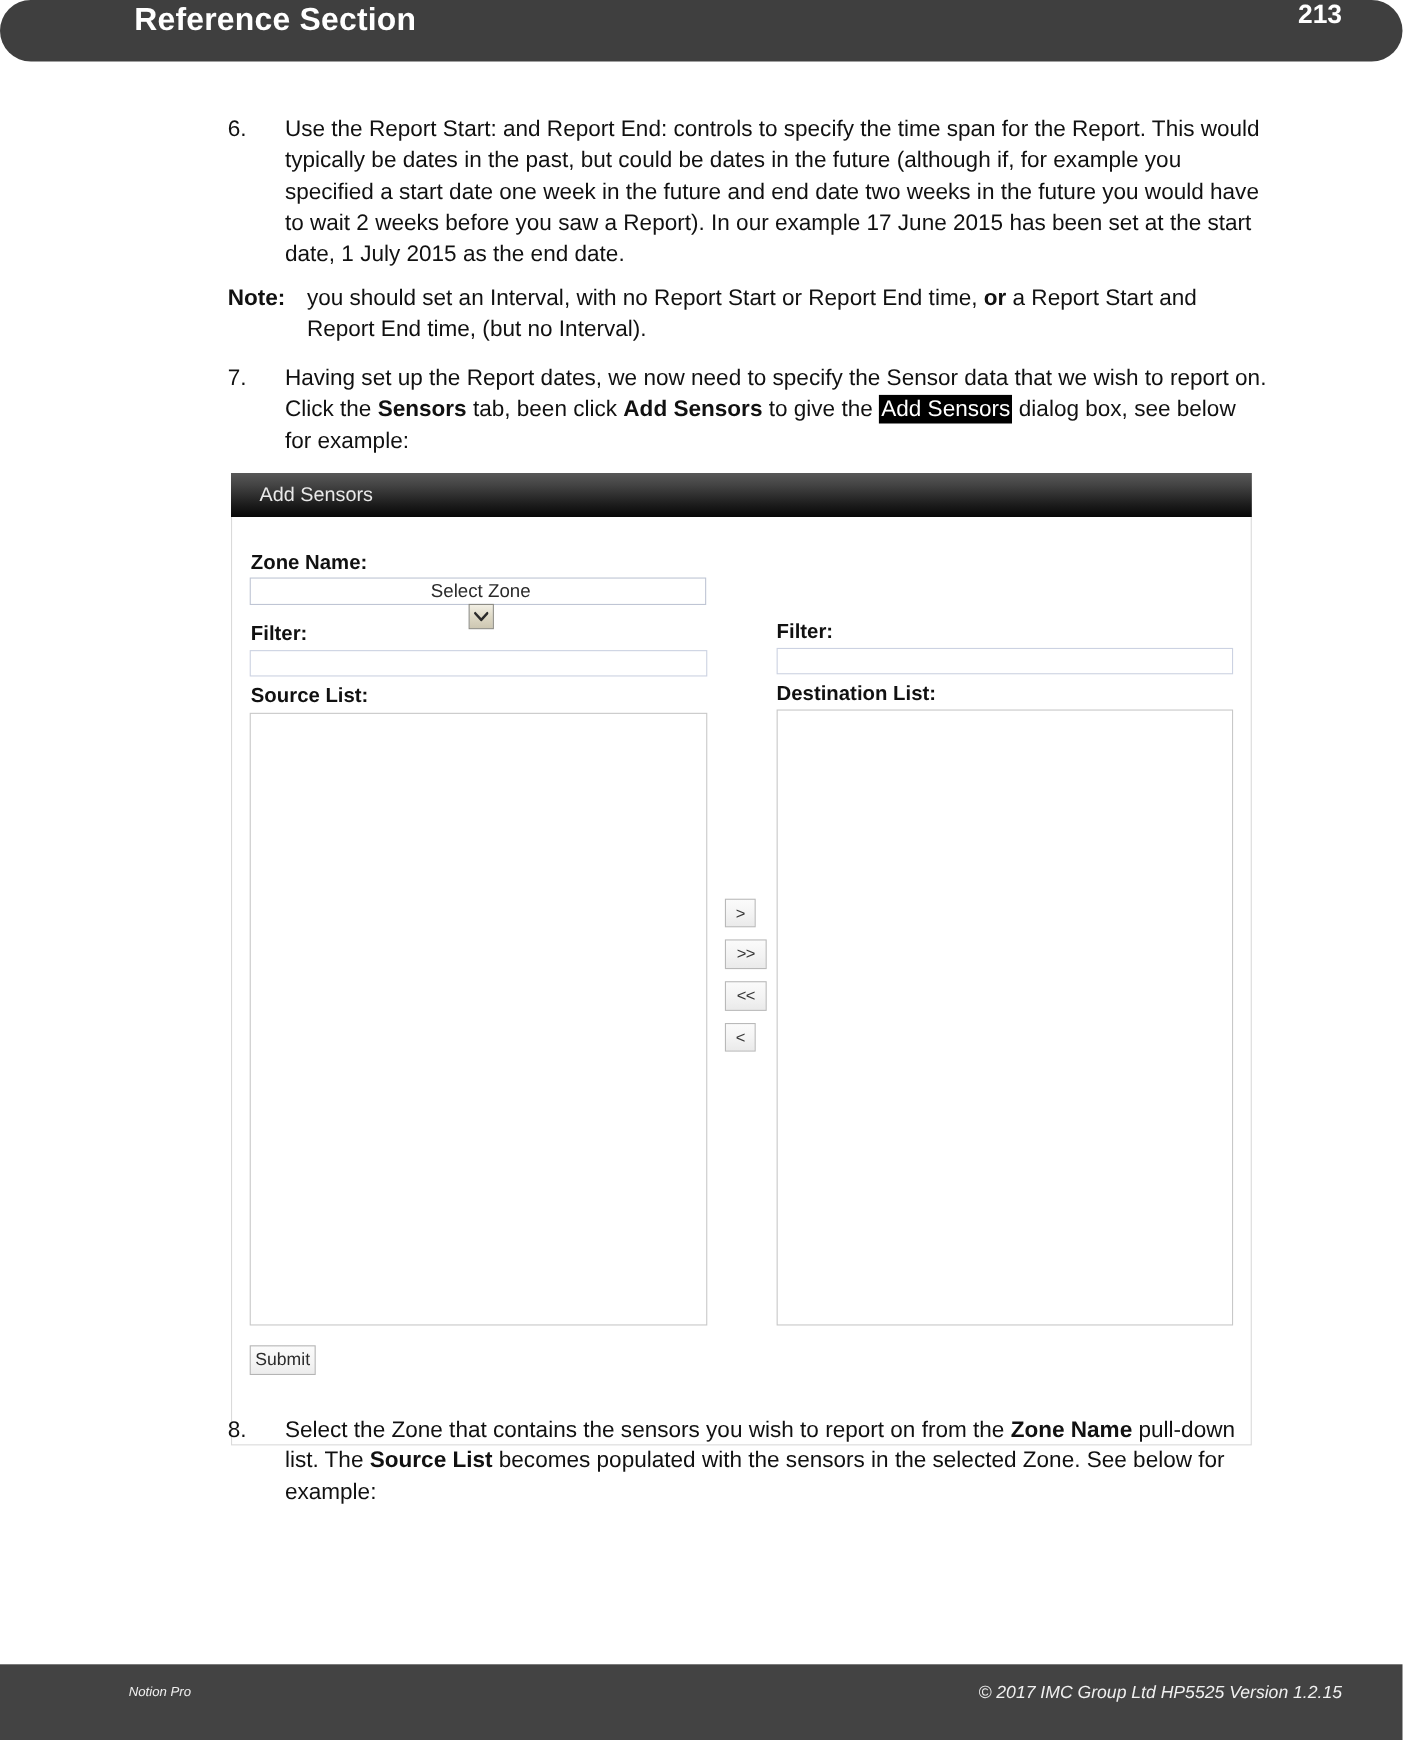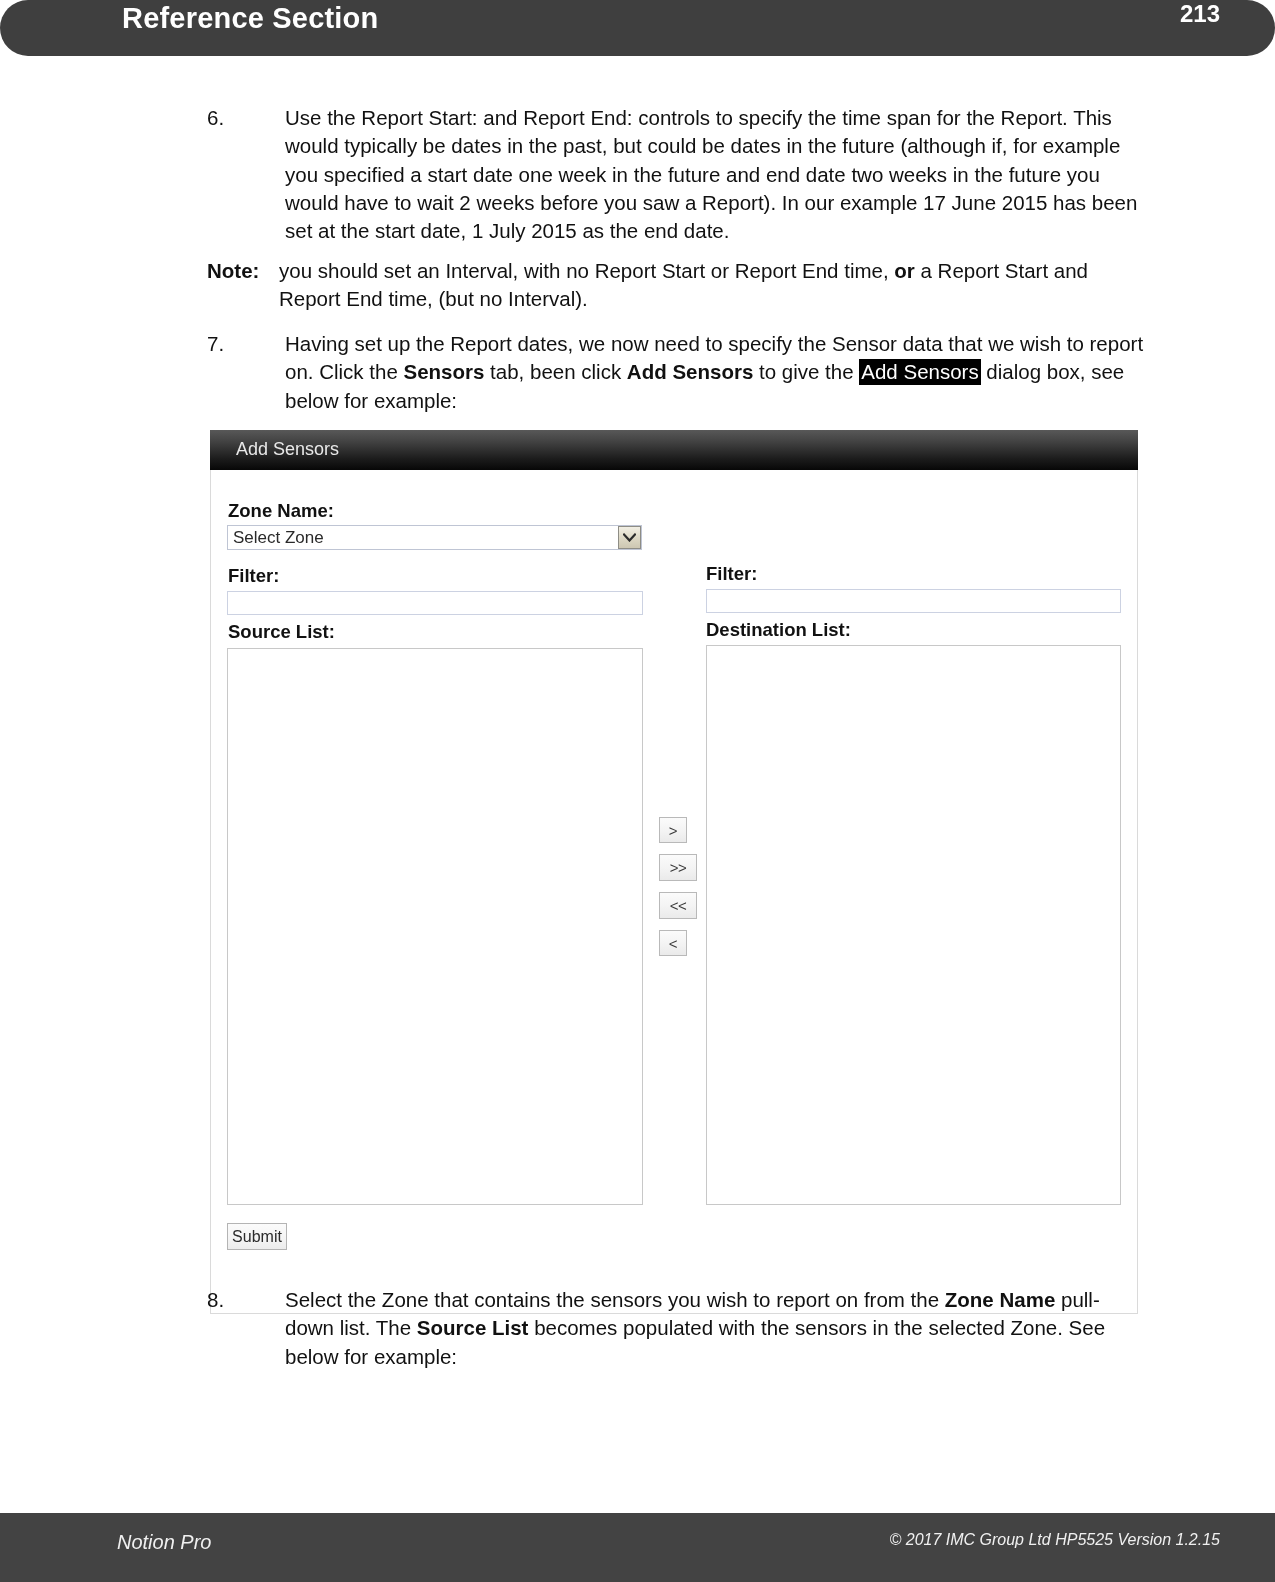--- a/index.html
+++ b/index.html
@@ -58,21 +58,21 @@
   }
   .para .num {
     position: absolute;
     left: 0;
     top: 0;
     width: 38px;
     text-align: left;
   }
   .para .txt {
     display: block;
-    margin-left: 78px;
+    margin-left: 52px;
   }
   b, .b { font-weight: bold; }
 
   .hl {
     background: #000000;
     color: #ffffff;
     padding: 1px 2px 2px 2px;
   }
 
   .p6 { left: 207px; top: 48px;  width: 945px; }
@@ -135,20 +135,21 @@
     width: 415px;
     height: 25px;
     background: #ffffff;
     border: 1px solid #bfc5d4;
     box-sizing: border-box;
     font-size: 17px;
     color: #2a2a2a;
     display: flex;
     align-items: center;
     padding: 0 0 0 5px;
+    flex-direction: column;
   }
   .zone-select .sel-text {
     flex: 1;
     line-height: 23px;
   }
   .zone-arrow {
     width: 23px;
     height: 23px;
     margin-right: 0px;
     background: linear-gradient(to bottom, #f2efe4 0%, #ded9c6 50%, #cdc7b2 100%);
@@ -224,21 +225,21 @@
     top: 1513px;
     width: 1275px;
     height: 69px;
     background: #434343;
     color: #f0f0f0;
   }
   .page-footer .fleft {
     position: absolute;
     left: 117px;
     top: 18px;
-    font-size: 20px;
+    font-size: 12px;
     font-style: italic;
   }
   .page-footer .fright {
     position: absolute;
     right: 55px;
     top: 18px;
     font-size: 16px;
     font-style: italic;
   }
 </style>

